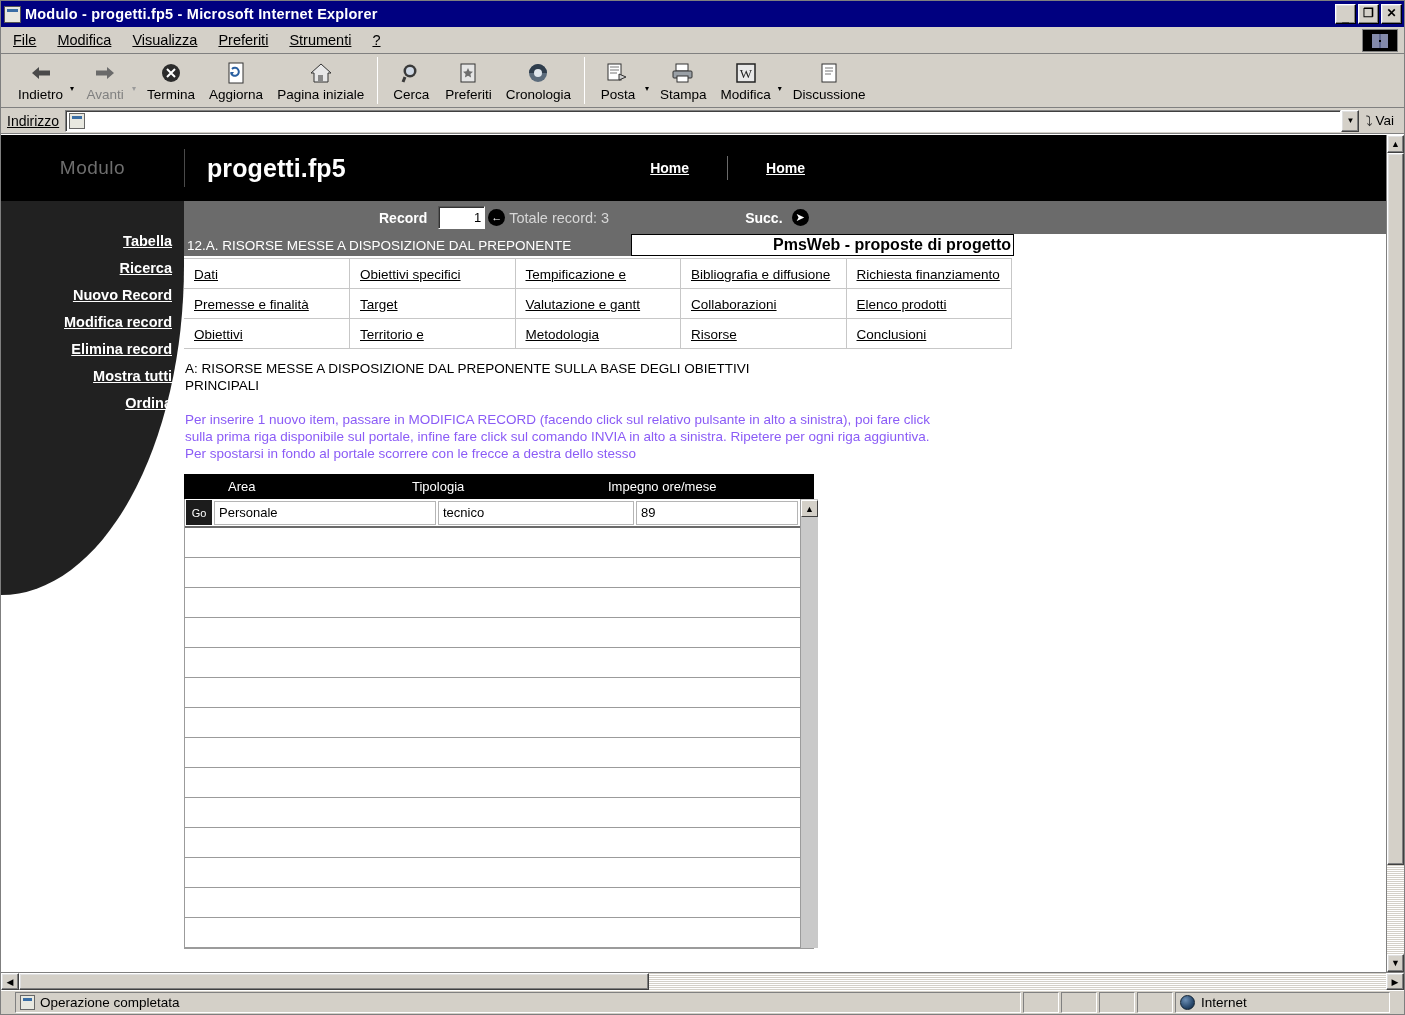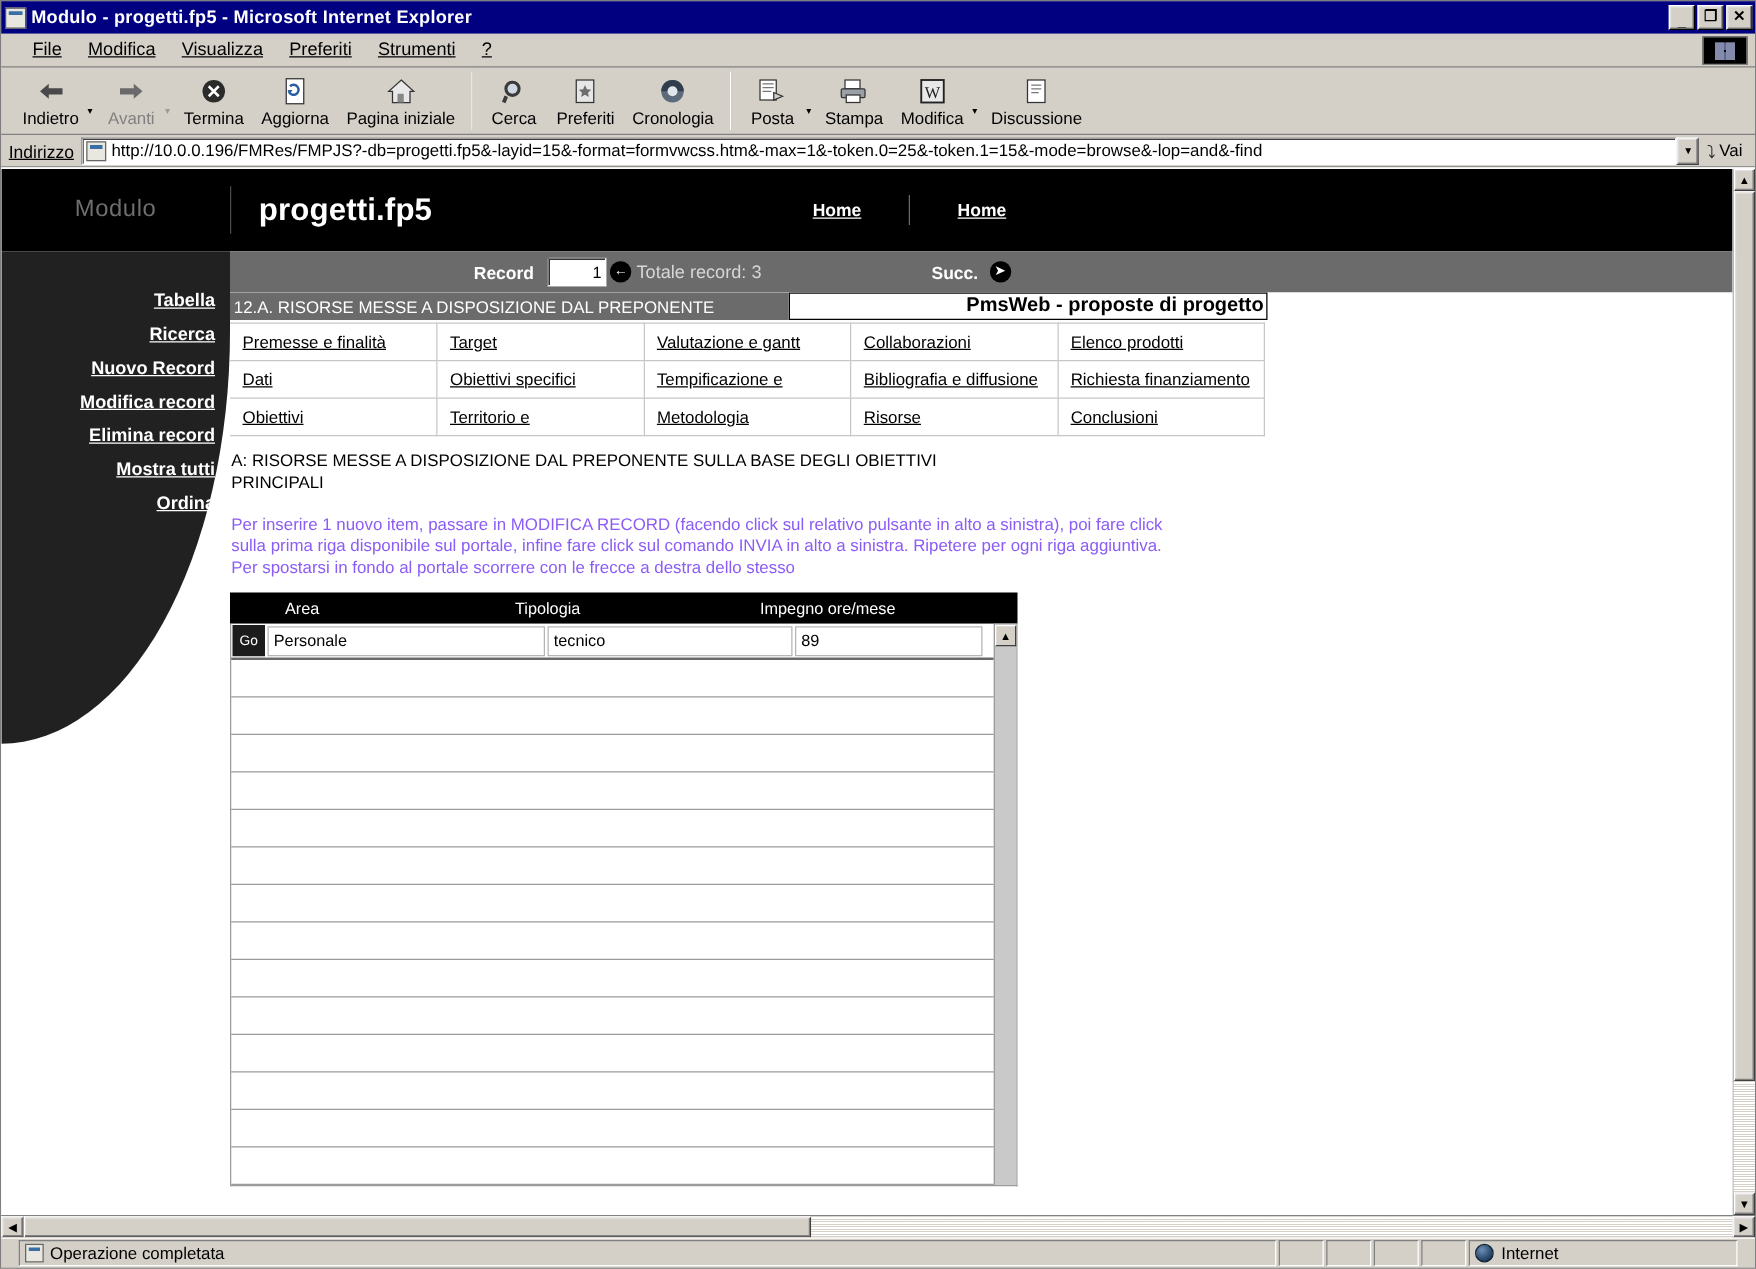--- a/index.html
+++ b/index.html
@@ -61,21 +61,21 @@
   }
   .tb-btn span{ display:block; transform: translateY(-1px); font-weight:bold; font-size:12px;}
   .tb-min span { transform: translateY(3px); }
 
   
   .menubar {
     height: 27px;
     background: #d4d0c8;
     display: flex; align-items: center;
     border-bottom: 1px solid #808080;
-    padding-left: 15px;
+    padding-left: 2px;
     position: relative;
   }
   .menu-item {
     font-size: 14.5px; color: #000;
     padding: 3px 11px 3px 10px;
     white-space: nowrap;
   }
   .menu-item u { text-decoration: underline; }
   .menu-logo {
     position:absolute; right: 6px; top: 2px;
@@ -330,21 +330,21 @@
     font-size:11px; display:flex;align-items:center;justify-content:center;
     margin: 1px 2px 1px 1px;
   }
   .pcell {
     height: 24px; border:1px solid #b5b5b5; background:#fff;
     font-size: 13px; color:#000; display:flex; align-items:center;
     padding-left: 4px; margin-right: 2px;
   }
   .pcell.c1 { width: 222px; }
   .pcell.c2 { width: 196px; }
-  .pcell.c3 { width: 150px; }
+  .pcell.c3 { width: 162px; }
   .portal-scroll {
     width: 18px; flex: 0 0 auto;
     background:#c9c9c9;
     border-left: 1px solid #9b9b9b;
     display:flex; flex-direction:column; align-items:center;
   }
   .ps-arrow {
     width: 17px; height: 17px; background:#d4d0c8;
     border: 1px solid; border-color:#fff #404040 #404040 #fff;
     display:flex;align-items:center;justify-content:center;
@@ -584,21 +584,20 @@
           </svg>
       </div>
       <div class="lbl">Discussione</div>
     </div>
   </div>
 
   <div class="addressbar">
     <div class="addr-label"><u>Indirizzo</u></div>
     <div class="addr-field">
       <div class="addr-icon"></div>
-      <div class="addr-url">http://10.0.0.196/FMRes/FMPJS?-db=progetti.fp5&amp;-layid=15&amp;-format=formvwcss.htm&amp;-max=1&amp;-token.0=25&amp;-token.1=15&amp;-mode=browse&amp;-lop=and&amp;-find</div>
     </div>
     <div class="addr-drop">
         <span>▼</span>
       </div>
     <div class="addr-go">
       <span class="go-arrow">⤵</span>
       <span>Vai</span>
     </div>
   </div>
 
@@ -642,32 +641,32 @@
       <div class="content">
 
         <div class="sectionbar">
           <div class="grey">12.A. RISORSE MESSE A DISPOSIZIONE DAL PREPONENTE</div>
           <div class="white">PmsWeb - proposte di progetto</div>
         </div>
 
         <table class="navgrid">
           <tbody>
               <tr>
+            <td><a href="#">Dati</a></td>
+            <td><a href="#">Obiettivi specifici</a></td>
+            <td><a href="#">Tempificazione e</a></td>
+            <td><a href="#">Bibliografia e diffusione</a></td>
+            <td><a href="#">Richiesta finanziamento</a></td>
+          </tr>
+          <tr>
             <td><a href="#">Premesse e finalità</a></td>
             <td><a href="#">Target</a></td>
             <td><a href="#">Valutazione e gantt</a></td>
             <td><a href="#">Collaborazioni</a></td>
             <td><a href="#">Elenco prodotti</a></td>
-          </tr>
-          <tr>
-            <td><a href="#">Dati</a></td>
-            <td><a href="#">Obiettivi specifici</a></td>
-            <td><a href="#">Tempificazione e</a></td>
-            <td><a href="#">Bibliografia e diffusione</a></td>
-            <td><a href="#">Richiesta finanziamento</a></td>
           </tr>
           <tr>
             <td><a href="#">Obiettivi</a></td>
             <td><a href="#">Territorio e</a></td>
             <td><a href="#">Metodologia</a></td>
             <td><a href="#">Risorse</a></td>
             <td><a href="#">Conclusioni</a></td>
           </tr>
         </tbody>
           </table>

